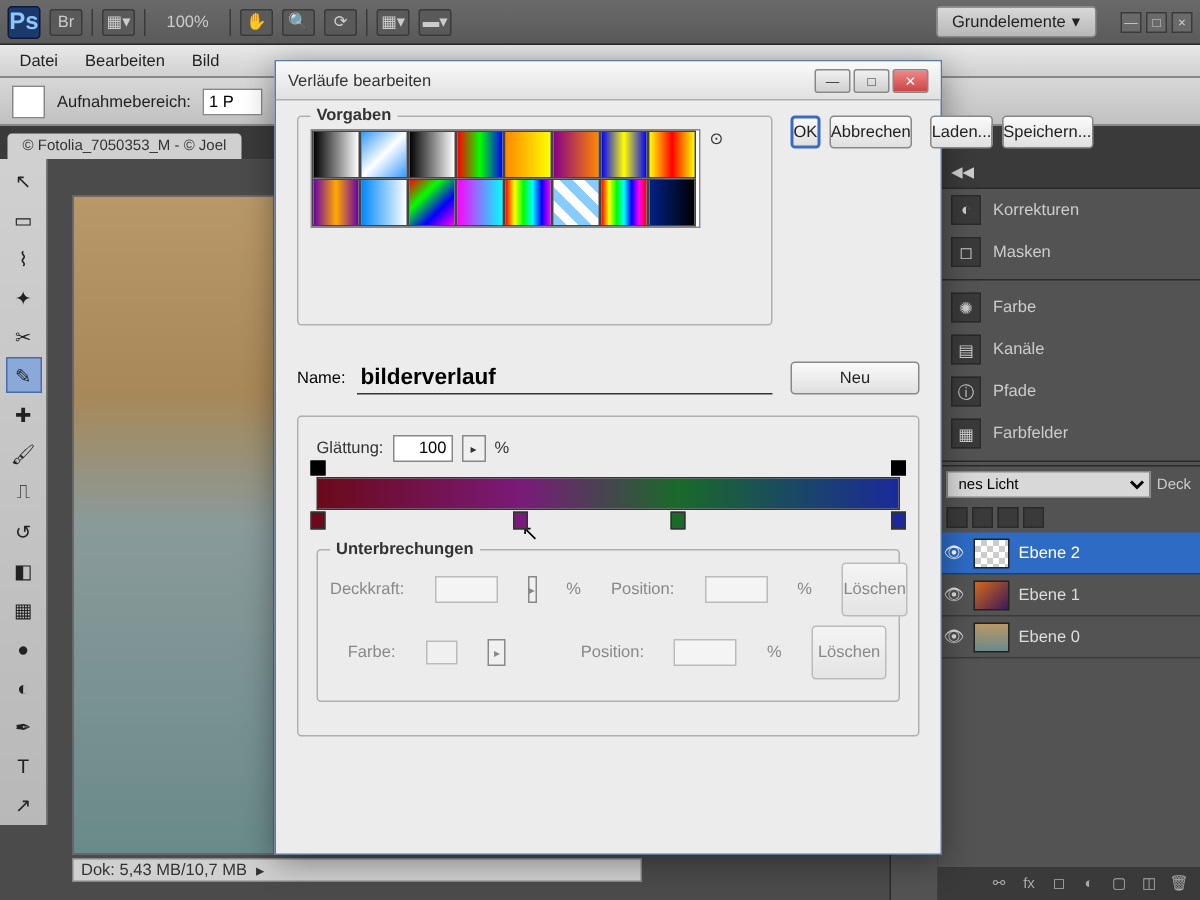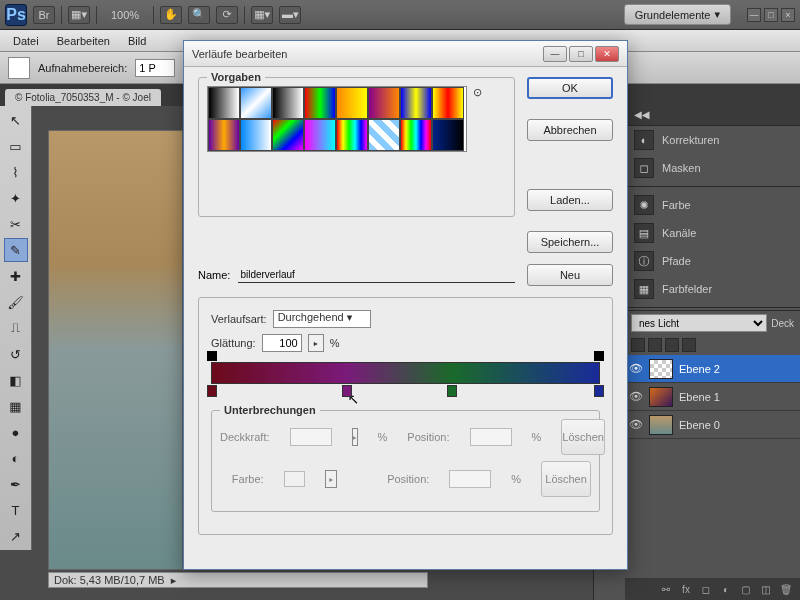--- a/index.html
+++ b/index.html
@@ -65,33 +65,33 @@
 .layer-foot-icon { width: 16px; height: 14px; color: #aaa; font-size: 10px; display: flex; align-items: center; justify-content: center; }
 
 
 .dialog { position: absolute; left: 183px; top: 40px; width: 445px; height: 530px; background: #ececec; border: 1px solid #5a7aa8; box-shadow: 0 4px 20px rgba(0,0,0,0.4); z-index: 100; }
 .dlg-title { height: 26px; background: linear-gradient(#fafafa,#e0e0e0); border-bottom: 1px solid #b0b0b0; display: flex; align-items: center; padding: 0 8px; color: #333; }
 .dlg-wc { margin-left: auto; display: flex; gap: 2px; }
 .dlg-wbtn { width: 24px; height: 16px; border: 1px solid #888; background: linear-gradient(#f0f0f0,#d0d0d0); display: flex; align-items: center; justify-content: center; font-size: 9px; border-radius: 2px; }
 .dlg-wbtn.close { background: linear-gradient(#e88,#c44); color: #fff; }
 .dlg-body { padding: 10px 14px; display: flex; gap: 12px; }
 .dlg-left { flex: 1; }
-.dlg-right { width: 86px; display: flex; flex-direction: column; gap: 20px; }
+.dlg-right { width: 86px; display: flex; flex-direction: row; gap: 6px; }
 .dlg-btn { height: 22px; background: linear-gradient(#fafafa,#e0e0e0); border: 1px solid #888; border-radius: 3px; color: #222; }
 .dlg-btn.primary { border: 2px solid #3a6ac4; }
 
 .fieldset { border: 1px solid #b0b0b0; border-radius: 3px; padding: 8px; margin-bottom: 10px; position: relative; }
 .fieldset-label { position: absolute; top: -7px; left: 8px; background: #ececec; padding: 0 4px; color: #333; font-weight: bold; }
 
 .presets-grid { width: 260px; height: 66px; display: flex; flex-wrap: wrap; border: 1px solid #888; background: #fff; }
 .preset { width: 32px; height: 32px; border: 1px solid #444; }
 .presets-play { margin-left: 6px; color: #333; }
 
 .name-row { display: flex; align-items: center; gap: 8px; padding: 4px 0; }
-.name-input { flex: 1; border: none; border-bottom: 1px solid #333; background: transparent; padding: 2px; font-size: 10px; }
+.name-input { flex: 1; border: none; border-bottom: 1px solid #333; background: transparent; padding: 2px; font-size: 15px; font-weight: bold; }
 
 .grad-controls { display: flex; align-items: center; gap: 6px; margin-bottom: 6px; color: #333; }
 .grad-select { height: 18px; border: 1px solid #888; background: #fff; padding: 0 18px 0 4px; }
 .grad-num { width: 40px; height: 18px; border: 1px solid #888; background: #fff; padding: 0 3px; text-align: right; }
 .arrow-btn { width: 16px; height: 18px; border: 1px solid #888; background: #f0f0f0; display: inline-flex; align-items: center; justify-content: center; font-size: 8px; }
 
 .gradient-bar { height: 22px; background: linear-gradient(90deg, #6b0a1a 0%, #7a1a7a 35%, #1a6a2a 62%, #1a2a9a 100%); border: 1px solid #333; margin: 10px 0; position: relative; }
 .opacity-stop { position: absolute; top: -12px; width: 10px; height: 10px; background: #000; border: 1px solid #000; }
 .color-stop { position: absolute; bottom: -14px; width: 10px; height: 12px; border: 1px solid #333; }
 .cursor-arrow { position: absolute; bottom: -24px; left: 35%; font-size: 14px; color: #000; }
@@ -306,24 +306,20 @@
     <div class="name-row" style="flex:1">
       <span>Name:</span>
       <input class="name-input" value="bilderverlauf" style="">
     </div>
     <button class="dlg-btn" style="width:86px">Neu</button>
   </div>
 
   <div style="padding: 10px 14px 0 14px">
     <div class="fieldset" style="padding:12px">
       <div class="grad-controls">
-        <span>Verlaufsart:</span>
-        <div class="grad-select"><span>Durchgehend</span> ▾</div>
-      </div>
-      <div class="grad-controls">
         <span>Glättung:</span>
         <input class="grad-num" value="100" style="">
         <span class="arrow-btn">▸</span>
         <span>%</span>
       </div>
 
       <div class="gradient-bar" id="gradient-bar">
         <span class="cursor-arrow">↖</span>
       <div class="opacity-stop" style="left: calc(0% - 5px);"></div>
           <div class="opacity-stop" style="left: calc(100% - 5px);"></div>

